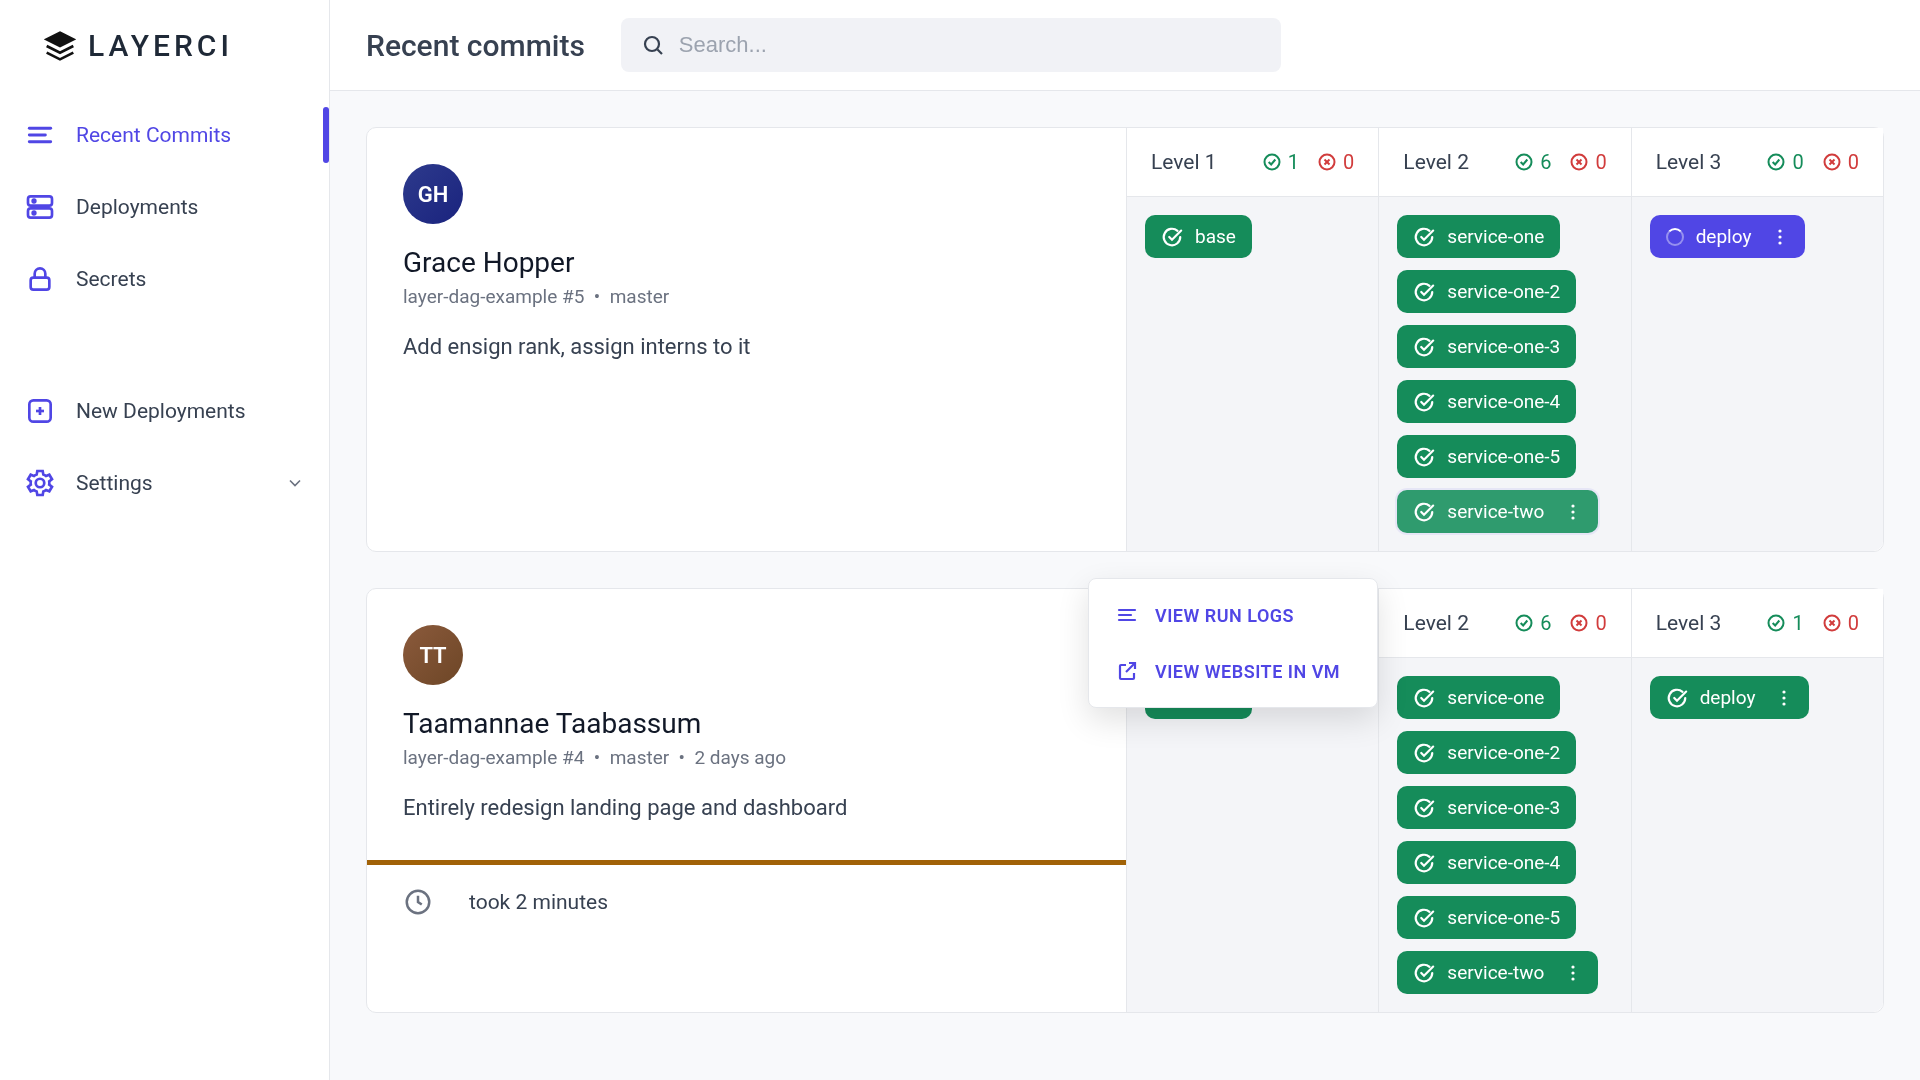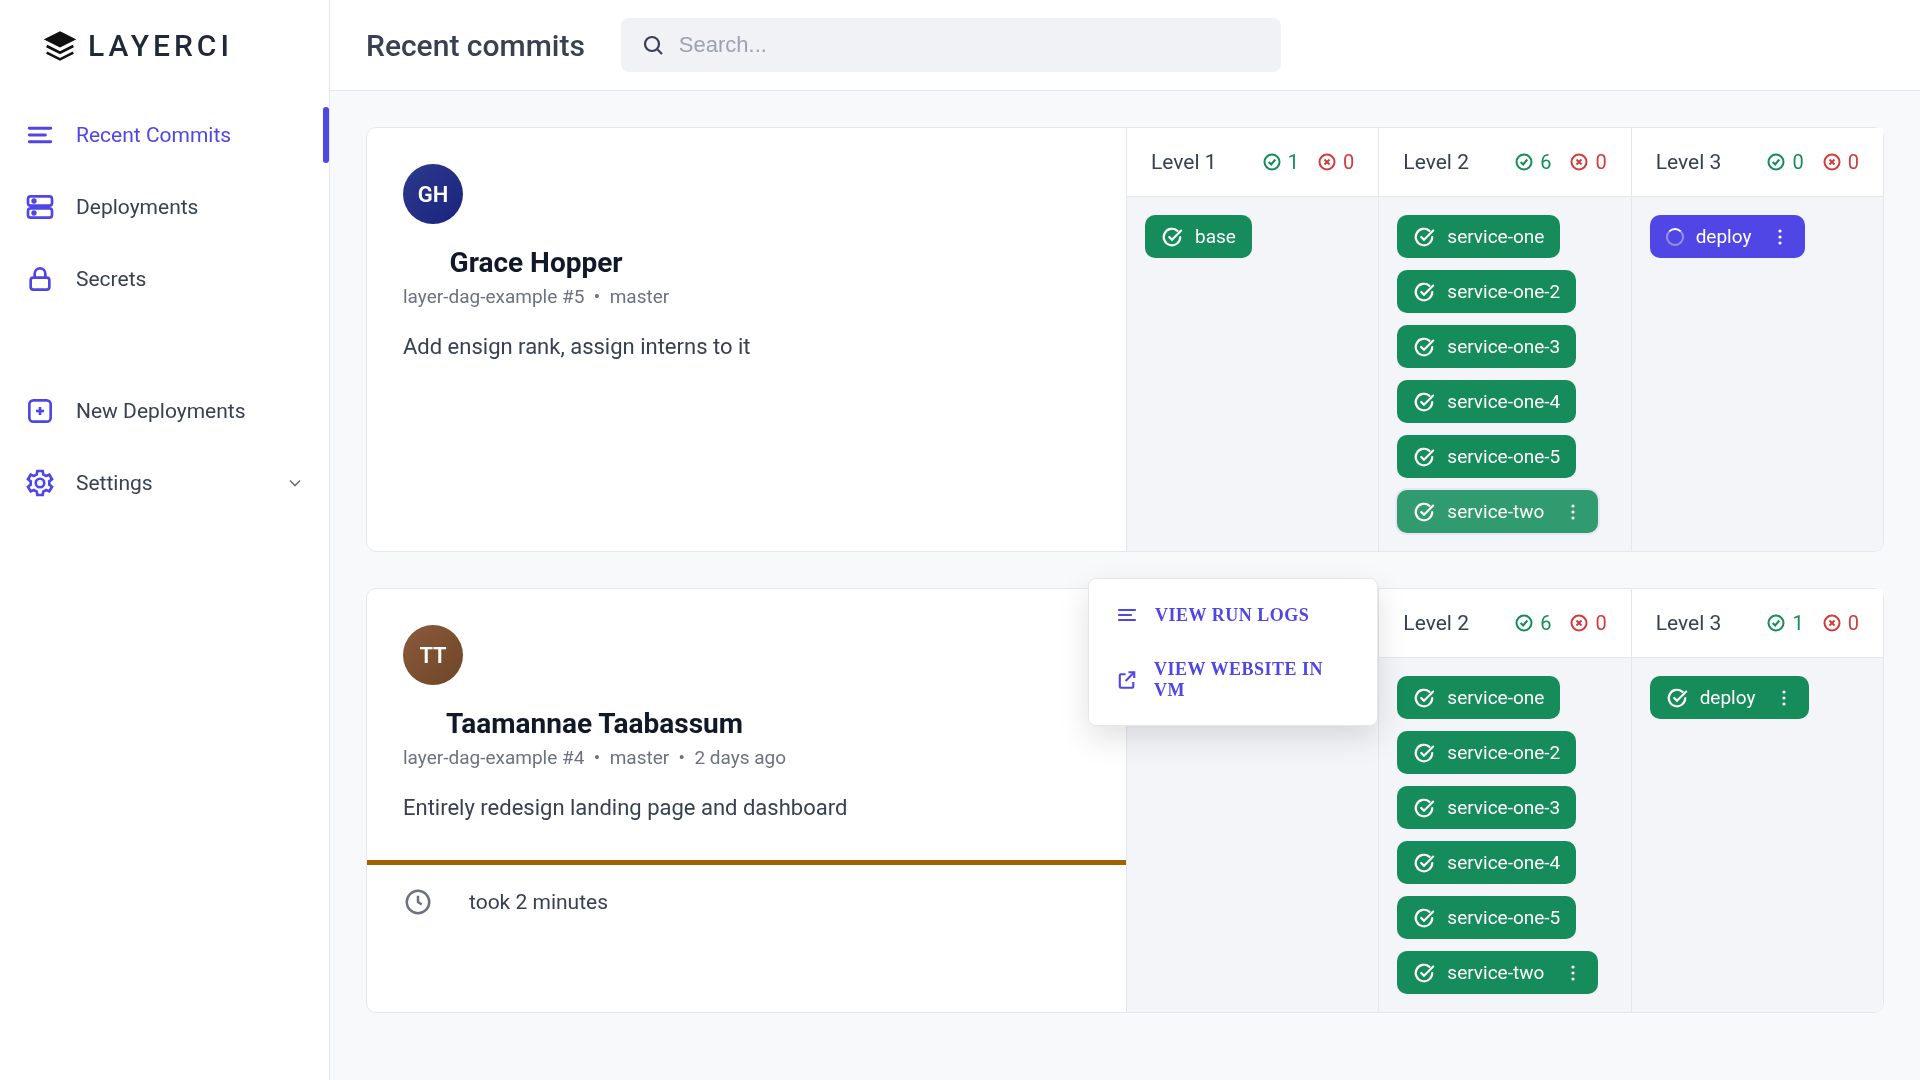--- a/index.html
+++ b/index.html
@@ -114,21 +114,21 @@
   flex-direction: column;
 }
 .avatar {
   width: 60px; height: 60px; border-radius: 50%;
   flex-shrink: 0;
   display: flex; align-items: center; justify-content: center;
   color: #fff; font-weight: 600; font-size: 22px;
 }
 .avatar1 { background: linear-gradient(135deg,#2d3a8c,#1a237e); }
 .avatar2 { background: linear-gradient(135deg,#8b5a3c,#6d4626); }
-.author { font-size: 28px; font-weight: 700; color: #111827; margin-bottom: 6px; text-align: center; }
+.author { font-size: 28px; font-weight: 400; color: #111827; margin-bottom: 6px; }
 .meta { font-size: 19px; color: #6b7280; }
 .commit-msg {
   padding: 6px 36px 40px 36px;
   font-size: 22px;
   color: #374151;
 }
 .commit-timing {
   border-top: 5px solid #a16207;
   padding: 22px 36px;
   display: flex;
@@ -199,21 +199,20 @@
 .popover-item {
   display: flex;
   align-items: center;
   gap: 16px;
   padding: 16px 26px;
   font-size: 18px;
   font-weight: 600;
   letter-spacing: 0.5px;
   color: #5046e5;
   cursor: pointer;
-  font-family: Liberation Serif, serif;
 }
 .popover-item svg { width: 24px; height: 24px; }
 </style>
 </head>
 <body>
 
 <div class="app">
   <aside class="sidebar">
     <div class="logo">
       <svg class="logo-icon" viewBox="0 0 24 24" fill="none" stroke="#111" stroke-width="2">

